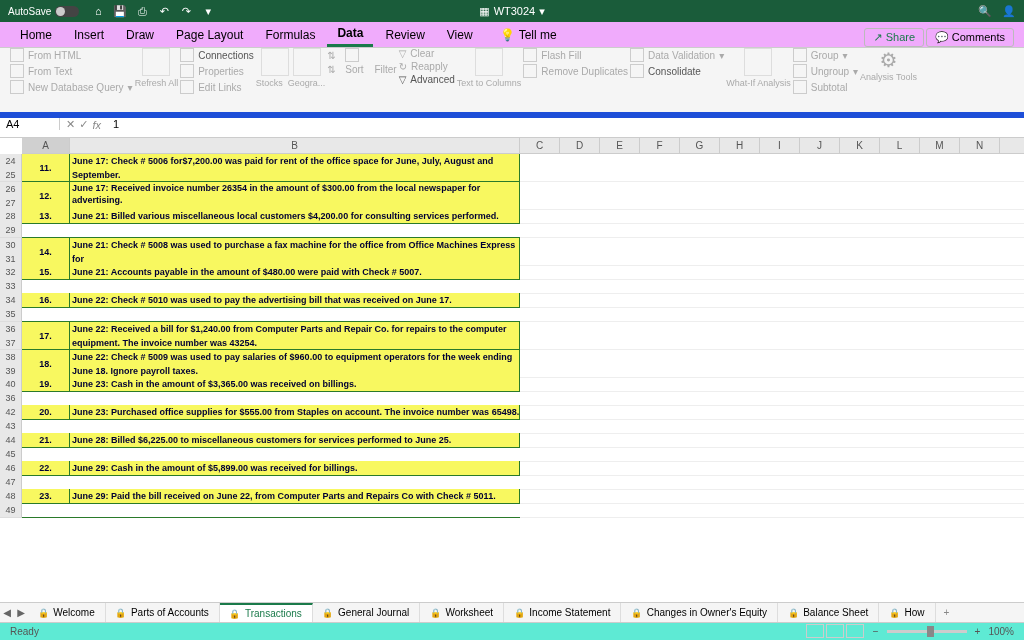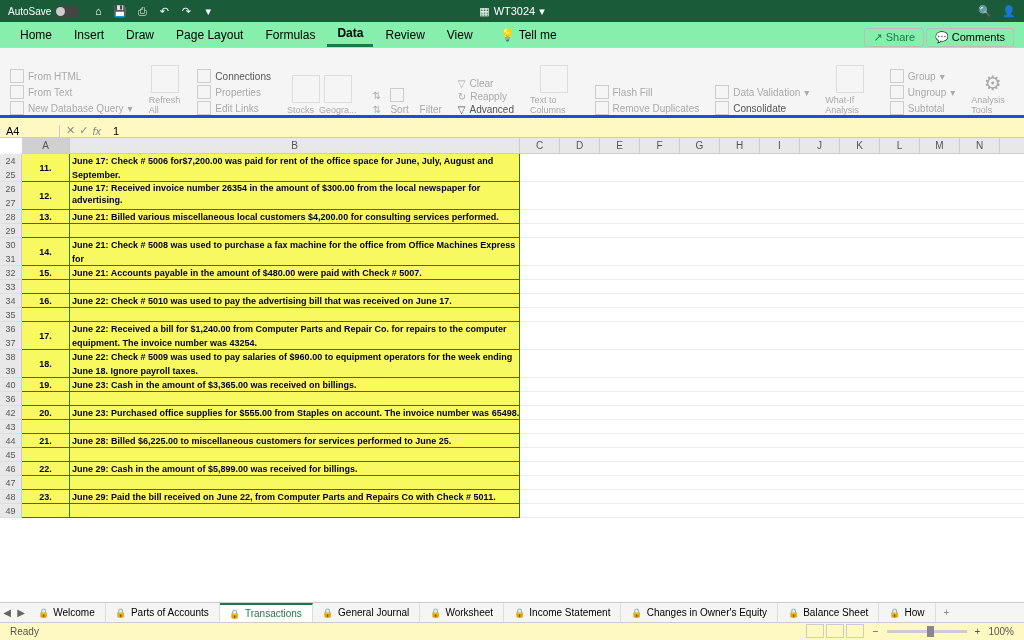--- a/index.html
+++ b/index.html
@@ -4,58 +4,58 @@
 <style>
 * { margin: 0; padding: 0; box-sizing: border-box; font-family: -apple-system, "Segoe UI", sans-serif; }
 body { width: 1024px; height: 640px; overflow: hidden; background: #e8e8e8; display: flex; flex-direction: column; font-size: 11px; }
 .titlebar { background: #1a5c3a; color: #fff; height: 22px; display: flex; align-items: center; padding: 0 8px; position: relative; }
 .titlebar .auto { font-size: 10px; margin-right: 4px; }
 .titlebar .toggle { width: 24px; height: 11px; background: #444; border-radius: 6px; position: relative; margin-right: 8px; }
 .titlebar .toggle::after { content:""; width:9px; height:9px; background:#ccc; border-radius:50%; position:absolute; left:1px; top:1px; }
 .titlebar .ticon { width:16px; height:16px; margin: 0 3px; display:inline-flex; align-items:center; justify-content:center; font-size:11px; }
 .titlebar .center { position:absolute; left:50%; transform:translateX(-50%); display:flex; align-items:center; gap:4px; font-size:11px; }
 .titlebar .right { position:absolute; right:8px; display:flex; gap:10px; align-items:center; }
-.ribbon-tabs { background:#86efac; height:26px; display:flex; align-items:flex-end; padding:0 10px; border-bottom:1px solid #ccc; justify-content:space-between; }
+.ribbon-tabs { background:#f0abfc; height:26px; display:flex; align-items:flex-end; padding:0 10px; border-bottom:1px solid #ccc; justify-content:space-between; }
 .ribbon-tabs .left-tabs, .ribbon-tabs .right-actions { display:flex; align-items:center; gap:2px; }
 .ribbon-tabs .tab { padding:4px 10px; font-size:12px; cursor:default; }
 .ribbon-tabs .tab.active { border-bottom: 3px solid #1a7a4a; font-weight:600; }
 .ribbon-tabs .bulb { margin-left:6px; }
 .share-btn { border:1px solid #bbb; padding:2px 8px; font-size:11px; color:#1a7a4a; border-radius:3px; }
 .comments-btn { border:1px solid #bbb; padding:2px 8px; font-size:11px; border-radius:3px; }
-.ribbon-body { background:#f5f5f5; height:70px; display:flex; align-items:flex-end; padding:0 10px; gap:16px; border-bottom:3px solid #1d4ed8; font-size:10px; color:#555; overflow:hidden; }
+.ribbon-body { background:#f5f5f5; height:70px; display:flex; align-items:flex-start; padding:0 10px; gap:2px; border-bottom:6px solid #1d4ed8; font-size:10px; color:#555; overflow:hidden; }
 .ribbon-body .group { display:flex; flex-direction:column; gap:2px; }
 .ribbon-body .group .line { display:flex; align-items:center; gap:4px; white-space:nowrap; }
 .ribbon-body .disabled { color:#aaa; }
 .ribbon-body .vgroup { display:flex; flex-direction:column; align-items:center; font-size:9px; color:#aaa; }
 .ribbon-body .vgroup .big { width:28px; height:28px; border:1px solid #ddd; margin-bottom:2px; }
 .ribbon-body .ricon { width:14px; height:14px; border:1px solid #ccc; }
-.formula-bar { background:#fef9c3; height:20px; display:flex; align-items:flex-end; border-bottom:1px solid #ccc; font-size:11px; }
+.formula-bar { background:#ffffff; height:20px; display:flex; align-items:flex-start; border-bottom:1px solid #ccc; font-size:11px; }
 .name-box { width:60px; border-right:1px solid #ccc; padding:0 6px; text-align:left; }
 .fx-controls { display:flex; align-items:center; gap:4px; padding:0 6px; color:#888; }
 .fx-controls span { font-size:11px; }
 .formula-input { flex:1; padding:0 6px; }
 .sheet-area { flex:1; background:#fff; display:flex; overflow:hidden; position:relative; }
 .col-headers { height:16px; background:#e8e8e8; border-bottom:1px solid #ccc; display:flex; position:absolute; top:0; left:22px; right:0; }
 .col-headers .ch { border-right:1px solid #ccc; text-align:center; font-size:10px; line-height:16px; color:#555; }
 .col-headers .ch.a { width:48px; background:#d0d0d0; }
 .col-headers .ch.b { width:450px; }
 .col-headers .ch.rest { width:40px; }
 .grid-body { position:absolute; top:16px; left:0; right:0; bottom:0; overflow:hidden; }
-.grid-row { display:flex; height:14px; }
+.grid-row { display:flex; height:14px;align-items:flex-end; }
 .grid-row .rh { width:22px; background:#e8e8e8; border-right:1px solid #ccc; border-bottom:1px solid #ddd; font-size:9px; text-align:center; line-height:14px; color:#555; }
 .grid-row .cell-a { width:48px; border-right:1px solid #2a7a2a; border-bottom:1px solid #2a7a2a; background:#f8f860; font-size:9px; font-weight:bold; text-align:center; line-height:14px; color:#003; }
 .grid-row .cell-b { width:450px; border-right:1px solid #2a7a2a; border-bottom:1px solid #2a7a2a; background:#f8f860; font-size:9px; font-weight:bold; line-height:14px; color:#003; padding:0 2px; white-space:nowrap; overflow:hidden; }
 .grid-row .cell-rest { flex:1; border-bottom:1px solid #eee; }
 .sheet-tabs { height:20px; background:#f5f5f5; border-top:1px solid #ccc; display:flex; align-items:center; font-size:10px; }
 .sheet-tabs .nav { width:14px; text-align:center; color:#666; }
 .sheet-tabs .stab { padding:0 10px; height:100%; display:flex; align-items:center; gap:4px; border-right:1px solid #ddd; white-space:nowrap; }
 .sheet-tabs .stab.active { background:#fff; color:#1a7a4a; border-top:2px solid #1a7a4a; }
 .sheet-tabs .lock { font-size:9px; color:#888; }
 .sheet-tabs .add { padding:0 8px; color:#888; }
-.status-bar { height:18px; background:#fef9c3; border-top:1px solid #ccc; display:flex; align-items:center; justify-content:space-between; padding:0 10px; font-size:10px; color:#555; }
+.status-bar { height:18px; background:#5eead4; border-top:1px solid #ccc; display:flex; align-items:center; justify-content:space-between; padding:0 10px; font-size:10px; color:#555; }
 .status-bar .right-controls { display:flex; align-items:center; gap:8px; }
 .status-bar .view-btns span { width:18px; height:14px; border:1px solid #ccc; display:inline-block; margin:0 1px; }
 .zoom-slider { width:80px; height:3px; background:#ccc; position:relative; }
 .zoom-slider .thumb { width:7px; height:11px; background:#888; position:absolute; left:50%; top:-4px; }
 </style>
 </head>
 <body>
 
 <div class="titlebar">
   <span class="auto">AutoSave</span>

